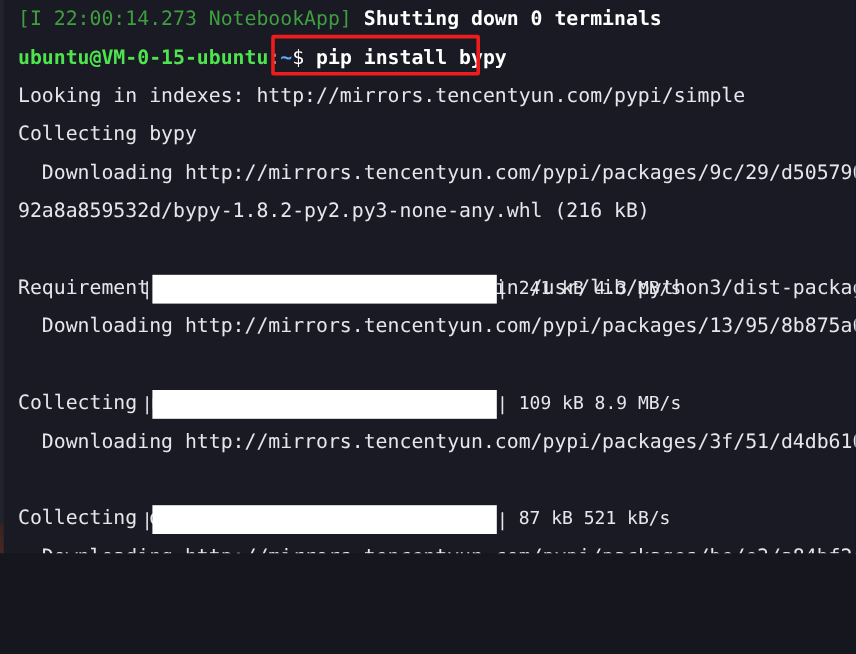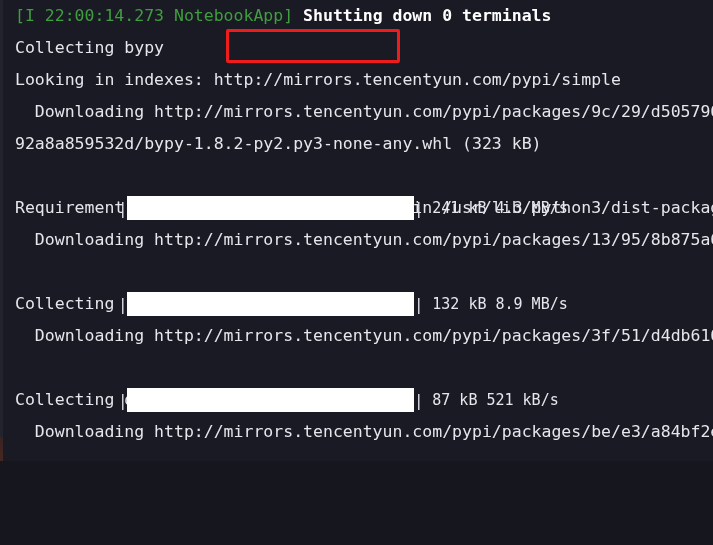--- a/index.html
+++ b/index.html
@@ -126,41 +126,42 @@
 
 <div id="terminal">
 
   <div id="left-edge"></div>
   <div id="left-edge-accent"></div>
 
   <div id="lines">
 
     <div class="line"><span class="seg-green-dim">[I 22:00:14.273 NotebookApp]</span><span class="seg-wbold"> Shutting down 0 terminals</span></div>
 
+    <div class="line"><span class="seg-green">ubuntu@VM-0-15-ubuntu</span><span class="seg-white">:</span><span class="seg-blue">~</span><span class="seg-white">$ </span><span class="seg-wbold">pip install bypy</span></div>
+
+    <div class="line">Looking in indexes: http://mirrors.tencentyun.com/pypi/simple</div>
 
     <div class="line">Collecting bypy</div>
 
-    <div class="line">Looking in indexes: http://mirrors.tencentyun.com/pypi/simple</div>
-
     <div class="line">  Downloading http://mirrors.tencentyun.com/pypi/packages/9c/29/d50579090e109</div>
 
-    <div class="line">92a8a859532d/bypy-1.8.2-py2.py3-none-any.whl (323 kB)</div>
+    <div class="line">92a8a859532d/bypy-1.8.2-py2.py3-none-any.whl (216 kB)</div>
 
     <div class="progrow">
       <span style="display:inline-block;width:49px"></span><span class="bar-wrap"><span class="bar-pipe">|</span><span class="bar-fill" style="width:287px"></span><span class="bar-pipe">|</span></span><span class="bar-stats"> 241 kB 4.3 MB/s</span>
     </div>
 
     <div class="line">Requirement already satisfied: requests in /usr/lib/python3/dist-packages (fro</div>
 
 
     <div class="line">  Downloading http://mirrors.tencentyun.com/pypi/packages/13/95/8b875a678c6f9c</div>
 
 
     <div class="progrow">
-      <span style="display:inline-block;width:49px"></span><span class="bar-wrap"><span class="bar-pipe">|</span><span class="bar-fill" style="width:287px"></span><span class="bar-pipe">|</span></span><span class="bar-stats"> 132 kB 8.9 MB/s</span>
+      <span style="display:inline-block;width:49px"></span><span class="bar-wrap"><span class="bar-pipe">|</span><span class="bar-fill" style="width:287px"></span><span class="bar-pipe">|</span></span><span class="bar-stats"> 109 kB 8.9 MB/s</span>
     </div>
 
     <div class="line">Collecting requests-toolbelt</div>
 
     <div class="line">  Downloading http://mirrors.tencentyun.com/pypi/packages/3f/51/d4db610ef29373</div>
 
 
     <div class="progrow">
       <span style="display:inline-block;width:49px"></span><span class="bar-wrap"><span class="bar-pipe">|</span><span class="bar-fill" style="width:287px"></span><span class="bar-pipe">|</span></span><span class="bar-stats"> 87 kB 521 kB/s</span>
     </div>

